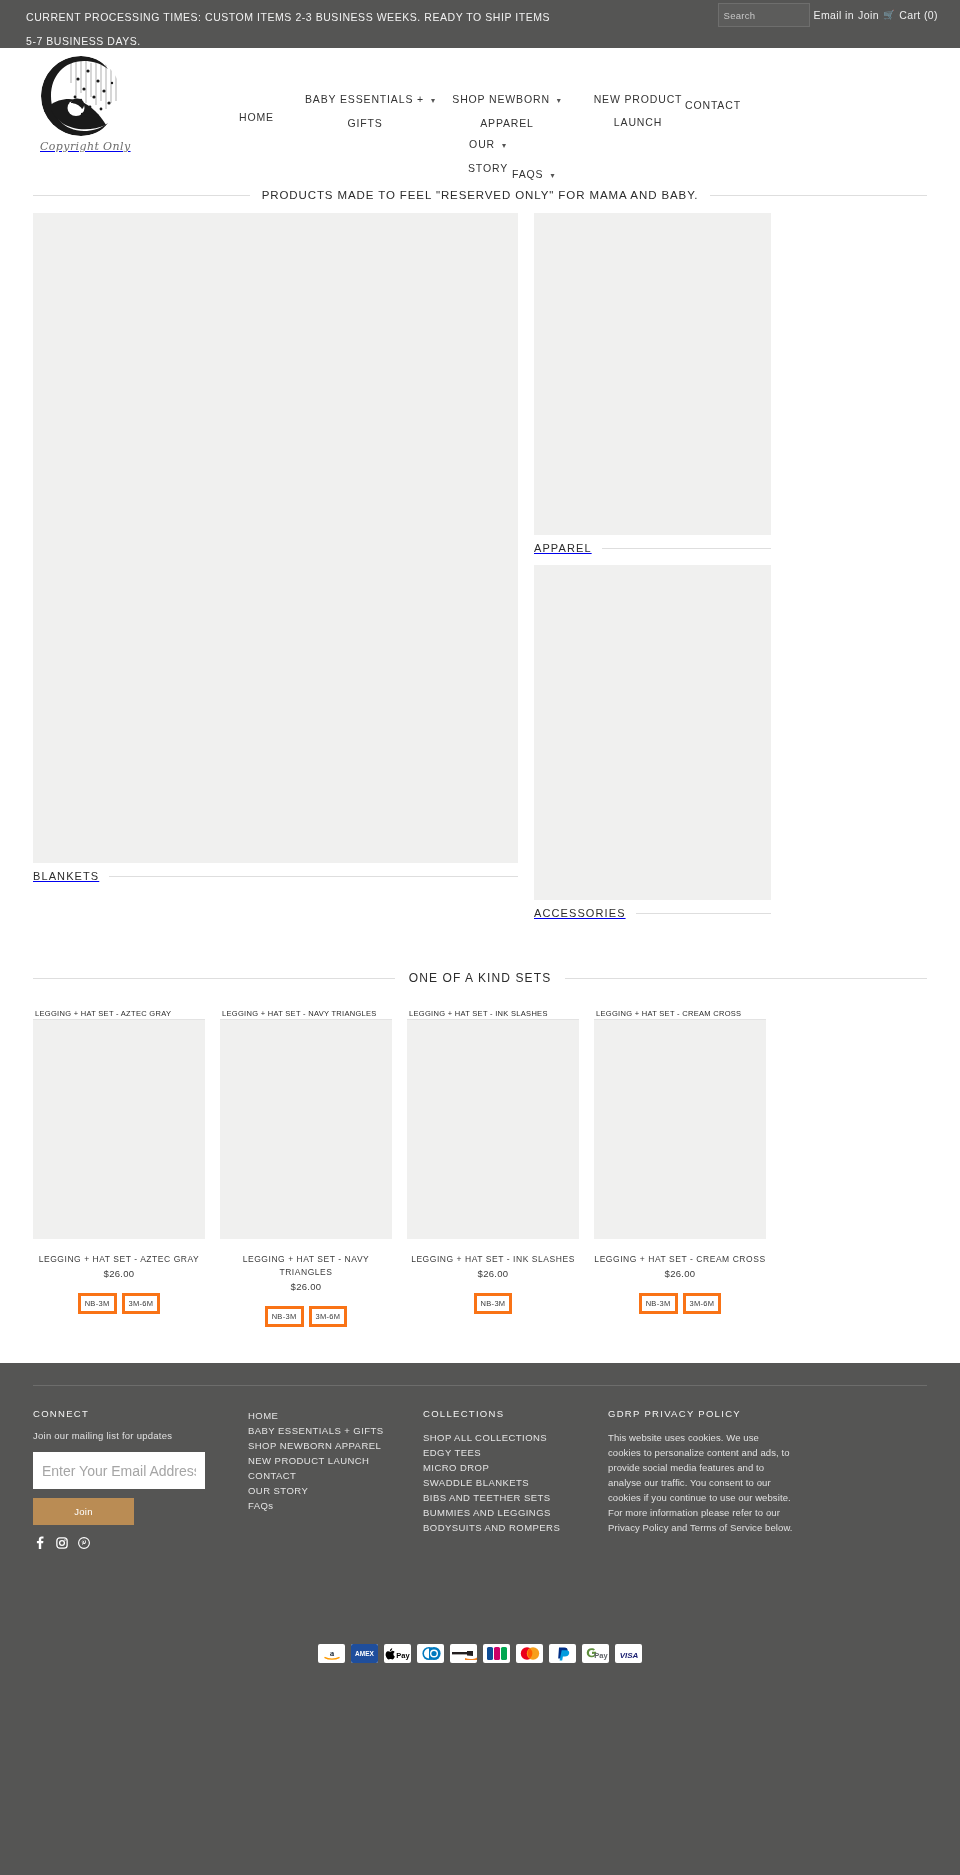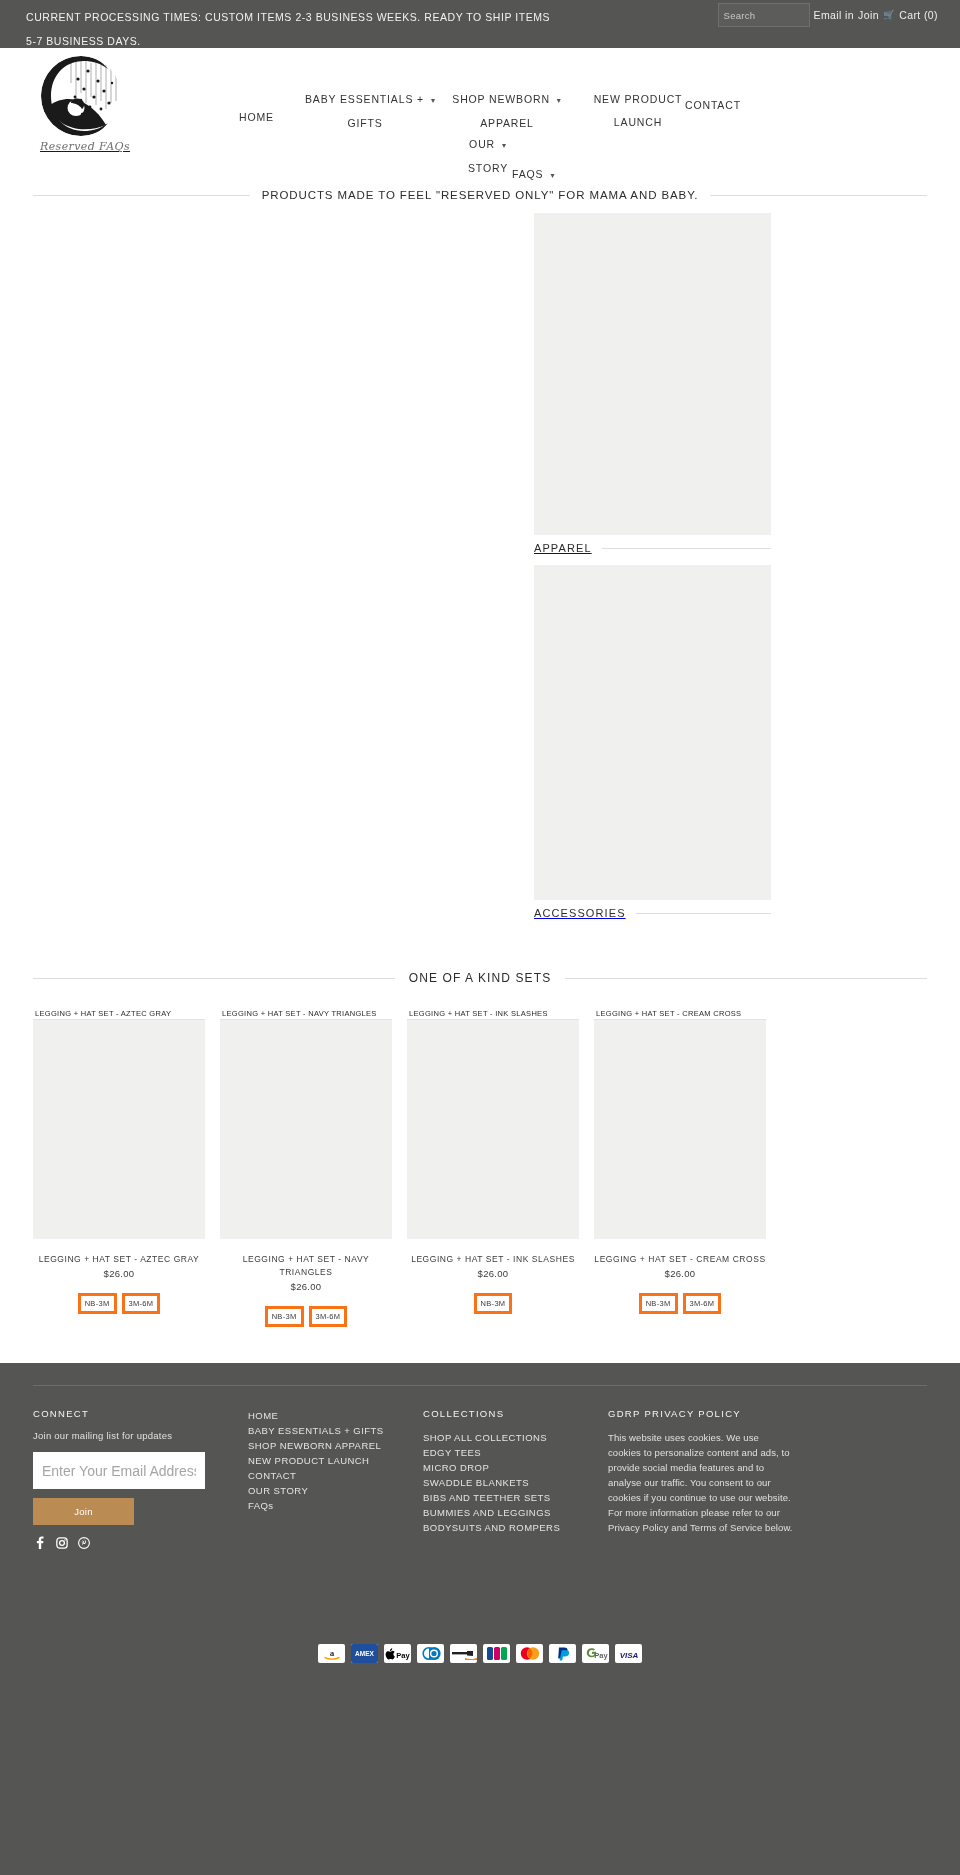--- a/index.html
+++ b/index.html
@@ -415,21 +415,21 @@
               <circle cx="72" cy="30" r="1.2"></circle>
           </g>
           <path d="M41 3 C18 3 1 21 1 43 C1 65 18 83 41 83 C52 83 62 78 68 70 C60 76 52 78 44 78 C24 78 11 63 11 43 C11 23 24 8 44 8 C52 8 60 10 68 16 C62 8 52 3 41 3 Z" fill="#1a1a1a"></path>
           <path d="M10 52 C18 46 30 44 40 48 C52 53 60 62 66 72 C52 78 34 78 22 70 C15 65 11 59 10 52 Z" fill="#1a1a1a"></path>
           <ellipse cx="36" cy="55" rx="8.5" ry="8" fill="#ffffff"></ellipse>
           <path d="M31 50 C31 45 40 44 43 48 C45 51 44 55 42 56 C40 52 34 50 31 50 Z" fill="#1a1a1a"></path>
           <path d="M41 60 C49 59 57 62 62 68 C55 66 47 63 41 63 Z" fill="#1a1a1a"></path>
         </g>
       </svg>
     </span>
-    <span class="logo-script">Reserved FAQs</span>
+    <span class="logo-script">Copyright Only</span>
   </a>
 
   <nav class="nav">
     <div class="nav-item" style="left:4px; top:46px;">
       <a href="#">HOME</a>
     </div>
 
     <div class="nav-item nav-stack" style="left:70px; top:23px; width:120px;">
       <a href="#">BABY ESSENTIALS +<span class="caret">▾</span><br>GIFTS</a>
     </div>
@@ -455,20 +455,27 @@
     </div>
   </nav>
 </div>
 
 <div class="tagline-wrap">
   <div class="tagline">PRODUCTS MADE TO FEEL "RESERVED ONLY" FOR MAMA AND BABY.</div>
 </div>
 
 <div class="collections">
 
+  <a class="coll-tile tile-blankets" href="#">
+    <div class="coll-img"></div>
+    <div class="coll-label-row">
+      <span class="coll-label">BLANKETS</span>
+      <span class="coll-rule"></span>
+    </div>
+  </a>
 
   <a class="coll-tile tile-apparel" href="#">
     <div class="coll-img"></div>
     <div class="coll-label-row">
       <span class="coll-label">APPAREL</span>
       <span class="coll-rule"></span>
     </div>
   </a>
 
   <a class="coll-tile tile-accessories" href="#">

